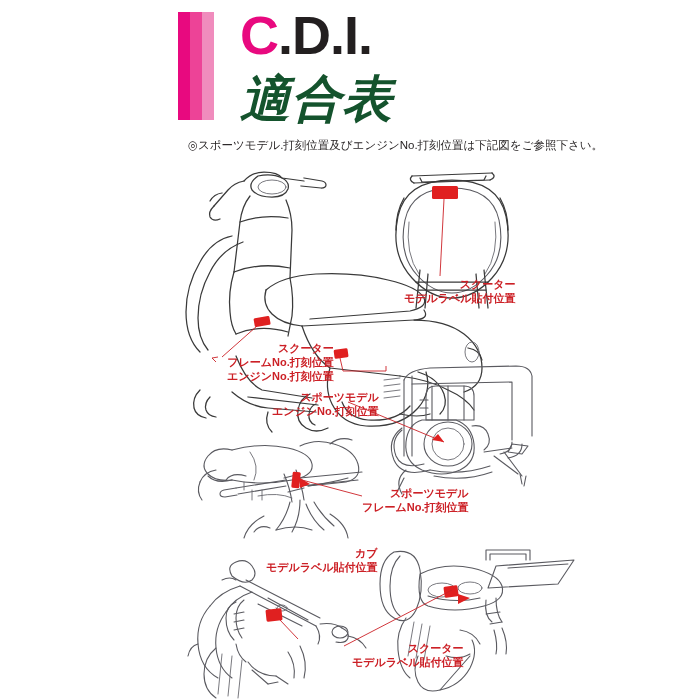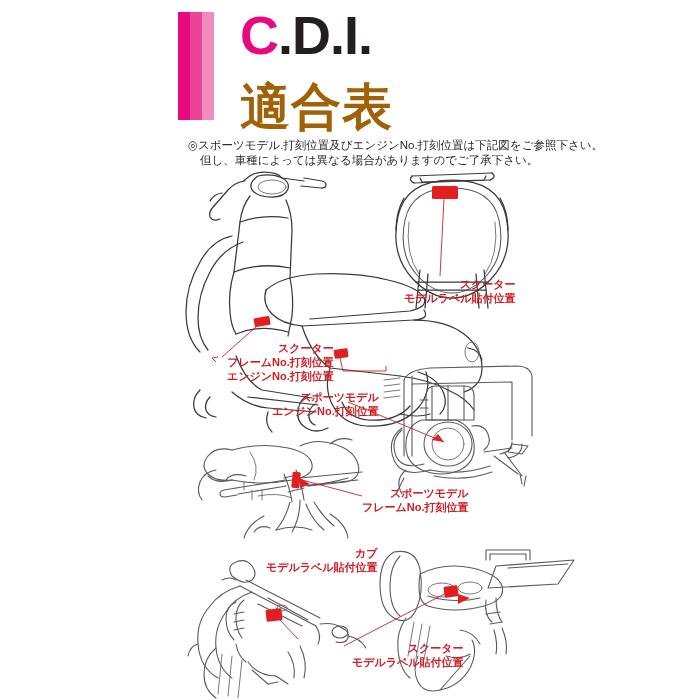--- a/index.html
+++ b/index.html
@@ -50,24 +50,25 @@
     font-weight: bold;
     letter-spacing: -1px;
     color: #231f20;
     height: 56px;
     display: block;
   }
   .title-main .letter-accent { color: #e8097f; }
   .title-sub {
     font-size: 50px;
     font-weight: bold;
-    color: #a16207;
+    color: #14532d;
     display: block;
-    margin-top: 18px;
+    margin-top: 10px;
     letter-spacing: 1px;
+    font-style: italic;
   }
 
   
   .notice {
     position: absolute;
     left: 188px;
     top: 138px;
     font-size: 11.5px;
     line-height: 15px;
     color: #231f20;
@@ -113,21 +114,20 @@
       <div class="bar bar-3"></div>
     </div>
     <div class="title-block">
       <span class="title-main"><span class="letter-accent">C</span><span>.D.I.</span></span>
       <span class="title-sub">適合表</span>
     </div>
   </div>
 
   <div class="notice">
     <div class="notice-line-1">◎スポーツモデル.打刻位置及びエンジンNo.打刻位置は下記図をご参照下さい。</div>
-    <div class="notice-line-2">但し、車種によっては異なる場合がありますのでご了承下さい。</div>
   </div>
 
   <svg id="stage" viewBox="0 0 700 700">
     <defs>
       <style>
         .ln  { fill:none; stroke:#3a3a3a; stroke-width:1.25; stroke-linecap:round; stroke-linejoin:round; }
         .ln2 { fill:none; stroke:#5a5a60; stroke-width:1.1; stroke-linecap:round; stroke-linejoin:round; }
         .lnt { fill:none; stroke:#6a6a70; stroke-width:0.9; stroke-linecap:round; stroke-linejoin:round; }
         .leader { fill:none; stroke:#cc2026; stroke-width:0.9; }
         .mark { fill:#e02020; stroke:none; }

